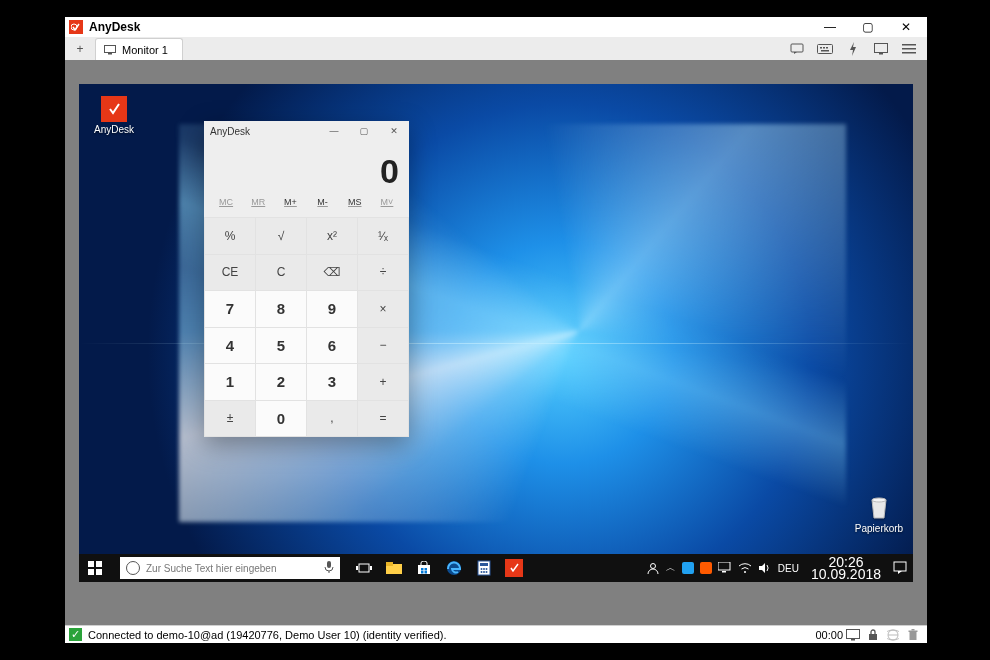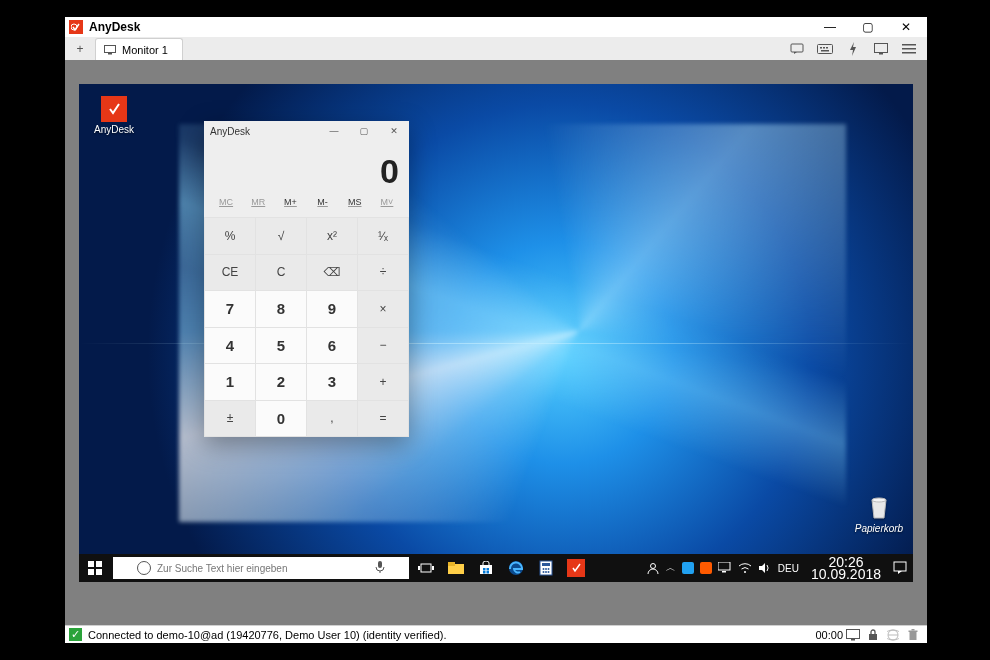--- a/index.html
+++ b/index.html
@@ -101,21 +101,21 @@
   .desktop-icon {
     position: absolute;
     width: 60px;
     display: flex; flex-direction: column; align-items: center;
     gap: 2px;
     color: #fff;
     font-size: 10px;
     text-shadow: 0 1px 2px rgba(0,0,0,0.6);
   }
   .desktop-icon.anydesk-dicon { left: 5px; top: 12px; }
-  .desktop-icon.papierkorb-dicon { right: 4px; bottom: 48px; font-style: italic; }
+  .desktop-icon.papierkorb-dicon { right: 4px; bottom: 48px; }
   .anydesk-tile {
     width: 26px; height: 26px; background: #e63717;
     display: flex; align-items: center; justify-content: center; color: #fff;
   }
   .bin { width: 26px; height: 26px; display: flex; align-items: center; justify-content: center; }
   .bin svg { filter: drop-shadow(0 1px 1px rgba(0,0,0,0.4)); }
 
   
   .calc {
     position: absolute;
@@ -171,21 +171,21 @@
     position: absolute; left: 0; right: 0; bottom: 0; height: 28px;
     background: #101010;
     display: flex; align-items: center;
     color: #fff;
     font-size: 10px;
   }
   .start-btn { width: 32px; height: 28px; display: flex; align-items: center; justify-content: center; }
   .search-box {
     height: 22px; background: #fff; color: #777;
     display: flex; align-items: center; gap: 6px;
-    padding: 0 24px; width: 296px; margin: 0 2px;
+    padding: 0 6px; width: 220px; margin: 0 9px;
   }
   .search-box .circ {
     width: 14px; height: 14px; border: 1.5px solid #555; border-radius: 50%;
   }
   .mic { margin-left: auto; color: #555; }
   .tb-ico { width: 30px; height: 28px; display: flex; align-items: center; justify-content: center; }
   .tb-ico svg, .tray svg { display: block; }
   .remote-taskbar .spacer { flex: 1; }
   .tray { display: flex; align-items: center; gap: 6px; padding: 0 6px; }
   .tray-sq { width: 12px; height: 12px; border-radius: 2px; display: inline-block; }

